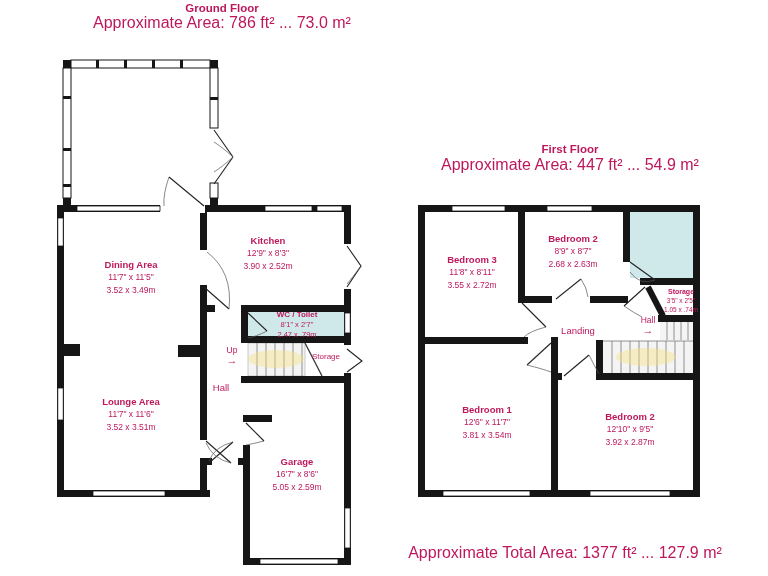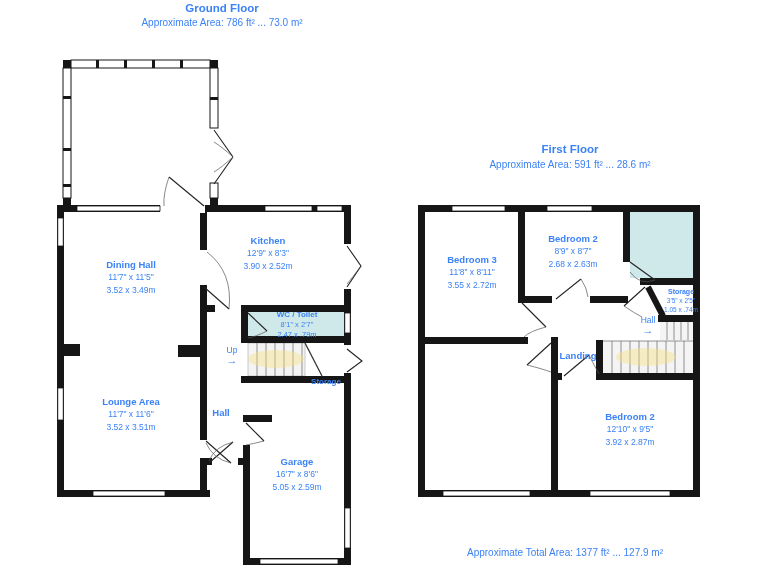--- a/index.html
+++ b/index.html
@@ -1,32 +1,32 @@
 <!DOCTYPE html>
 <html><head>
 <meta charset="utf-8">
 <style>
   html,body{margin:0;padding:0;background:#ffffff;}
   #canvas{
     position:relative;width:768px;height:576px;background:#ffffff;overflow:hidden;
-    font-family:"Liberation Sans", sans-serif;color:#3b82f6;
+    font-family:"Liberation Sans", sans-serif;color:#be185d;
   }
   #plan-svg{position:absolute;left:0;top:0;}
   .lbl{position:absolute;text-align:center;transform:translateX(-50%);white-space:nowrap;line-height:13px;}
   .rname{font-weight:bold;font-size:9.5px;}
   .rdim{font-size:8.5px;}
   .lbl.small{line-height:10px;}
   .lbl.small .rname{font-size:8px;}
   .lbl.small .rdim{font-size:7.5px;}
   .lbl.tiny{line-height:9px;}
   .lbl.tiny .rname{font-size:7px;}
   .lbl.tiny .rdim{font-size:6.5px;}
   .floor-title{font-weight:bold;font-size:11.5px;}
-  .floor-sub{font-size:10px;}
-  .solo{font-weight:bold;font-size:9.5px;margin-top:25px;}
+  .floor-sub{font-size:16px;}
+  .solo{font-weight:normal;font-size:9.5px;}
   .solo.sm{font-size:8px;}
   .dir{font-size:8.5px;line-height:10px;}
   .dir .arrow{font-size:11px;font-weight:bold;line-height:10px;}
 </style>
 </head>
 <body>
 
 <div id="canvas">
 
   <svg id="plan-svg" width="768" height="576" viewBox="0 0 768 576">
@@ -210,25 +210,25 @@
     <div class="floor-title">Ground Floor</div>
   </div>
   <div class="lbl" style="left:222px;top:16px">
     <div class="floor-sub">Approximate Area: 786 ft² ... 73.0 m²</div>
   </div>
 
   <div class="lbl" style="left:570px;top:143px">
     <div class="floor-title">First Floor</div>
   </div>
   <div class="lbl" style="left:570px;top:158px">
-    <div class="floor-sub">Approximate Area: 591 ft² ... 28.6 m²</div>
+    <div class="floor-sub">Approximate Area: 447 ft² ... 54.9 m²</div>
   </div>
 
   <div class="lbl" style="left:131px;top:258px">
-    <div class="rname">Dining Hall</div>
+    <div class="rname">Dining Area</div>
     <div class="rdim">11'7" x 11'5"</div>
     <div class="rdim">3.52 x 3.49m</div>
   </div>
   <div class="lbl" style="left:268px;top:234px">
     <div class="rname">Kitchen</div>
     <div class="rdim">12'9" x 8'3"</div>
     <div class="rdim">3.90 x 2.52m</div>
   </div>
   <div class="lbl small" style="left:297px;top:310px">
     <div class="rname">WC / Toilet</div>
@@ -271,20 +271,25 @@
     <div class="rdim">3'5" x 2'5"</div>
     <div class="rdim">1.05 x .74m</div>
   </div>
   <div class="lbl" style="left:578px;top:324px">
     <div class="solo">Landing</div>
   </div>
   <div class="lbl dir" style="left:648px;top:315px">
     <div>Hall</div>
     <div class="arrow">→</div>
   </div>
+  <div class="lbl" style="left:487px;top:403px">
+    <div class="rname">Bedroom 1</div>
+    <div class="rdim">12'6" x 11'7"</div>
+    <div class="rdim">3.81 x 3.54m</div>
+  </div>
   <div class="lbl" style="left:630px;top:410px">
     <div class="rname">Bedroom 2</div>
     <div class="rdim">12'10" x 9'5"</div>
     <div class="rdim">3.92 x 2.87m</div>
   </div>
 
   <div class="lbl" style="left:565px;top:546px">
     <div class="floor-sub">Approximate Total Area: 1377 ft² ... 127.9 m²</div>
   </div>
 

